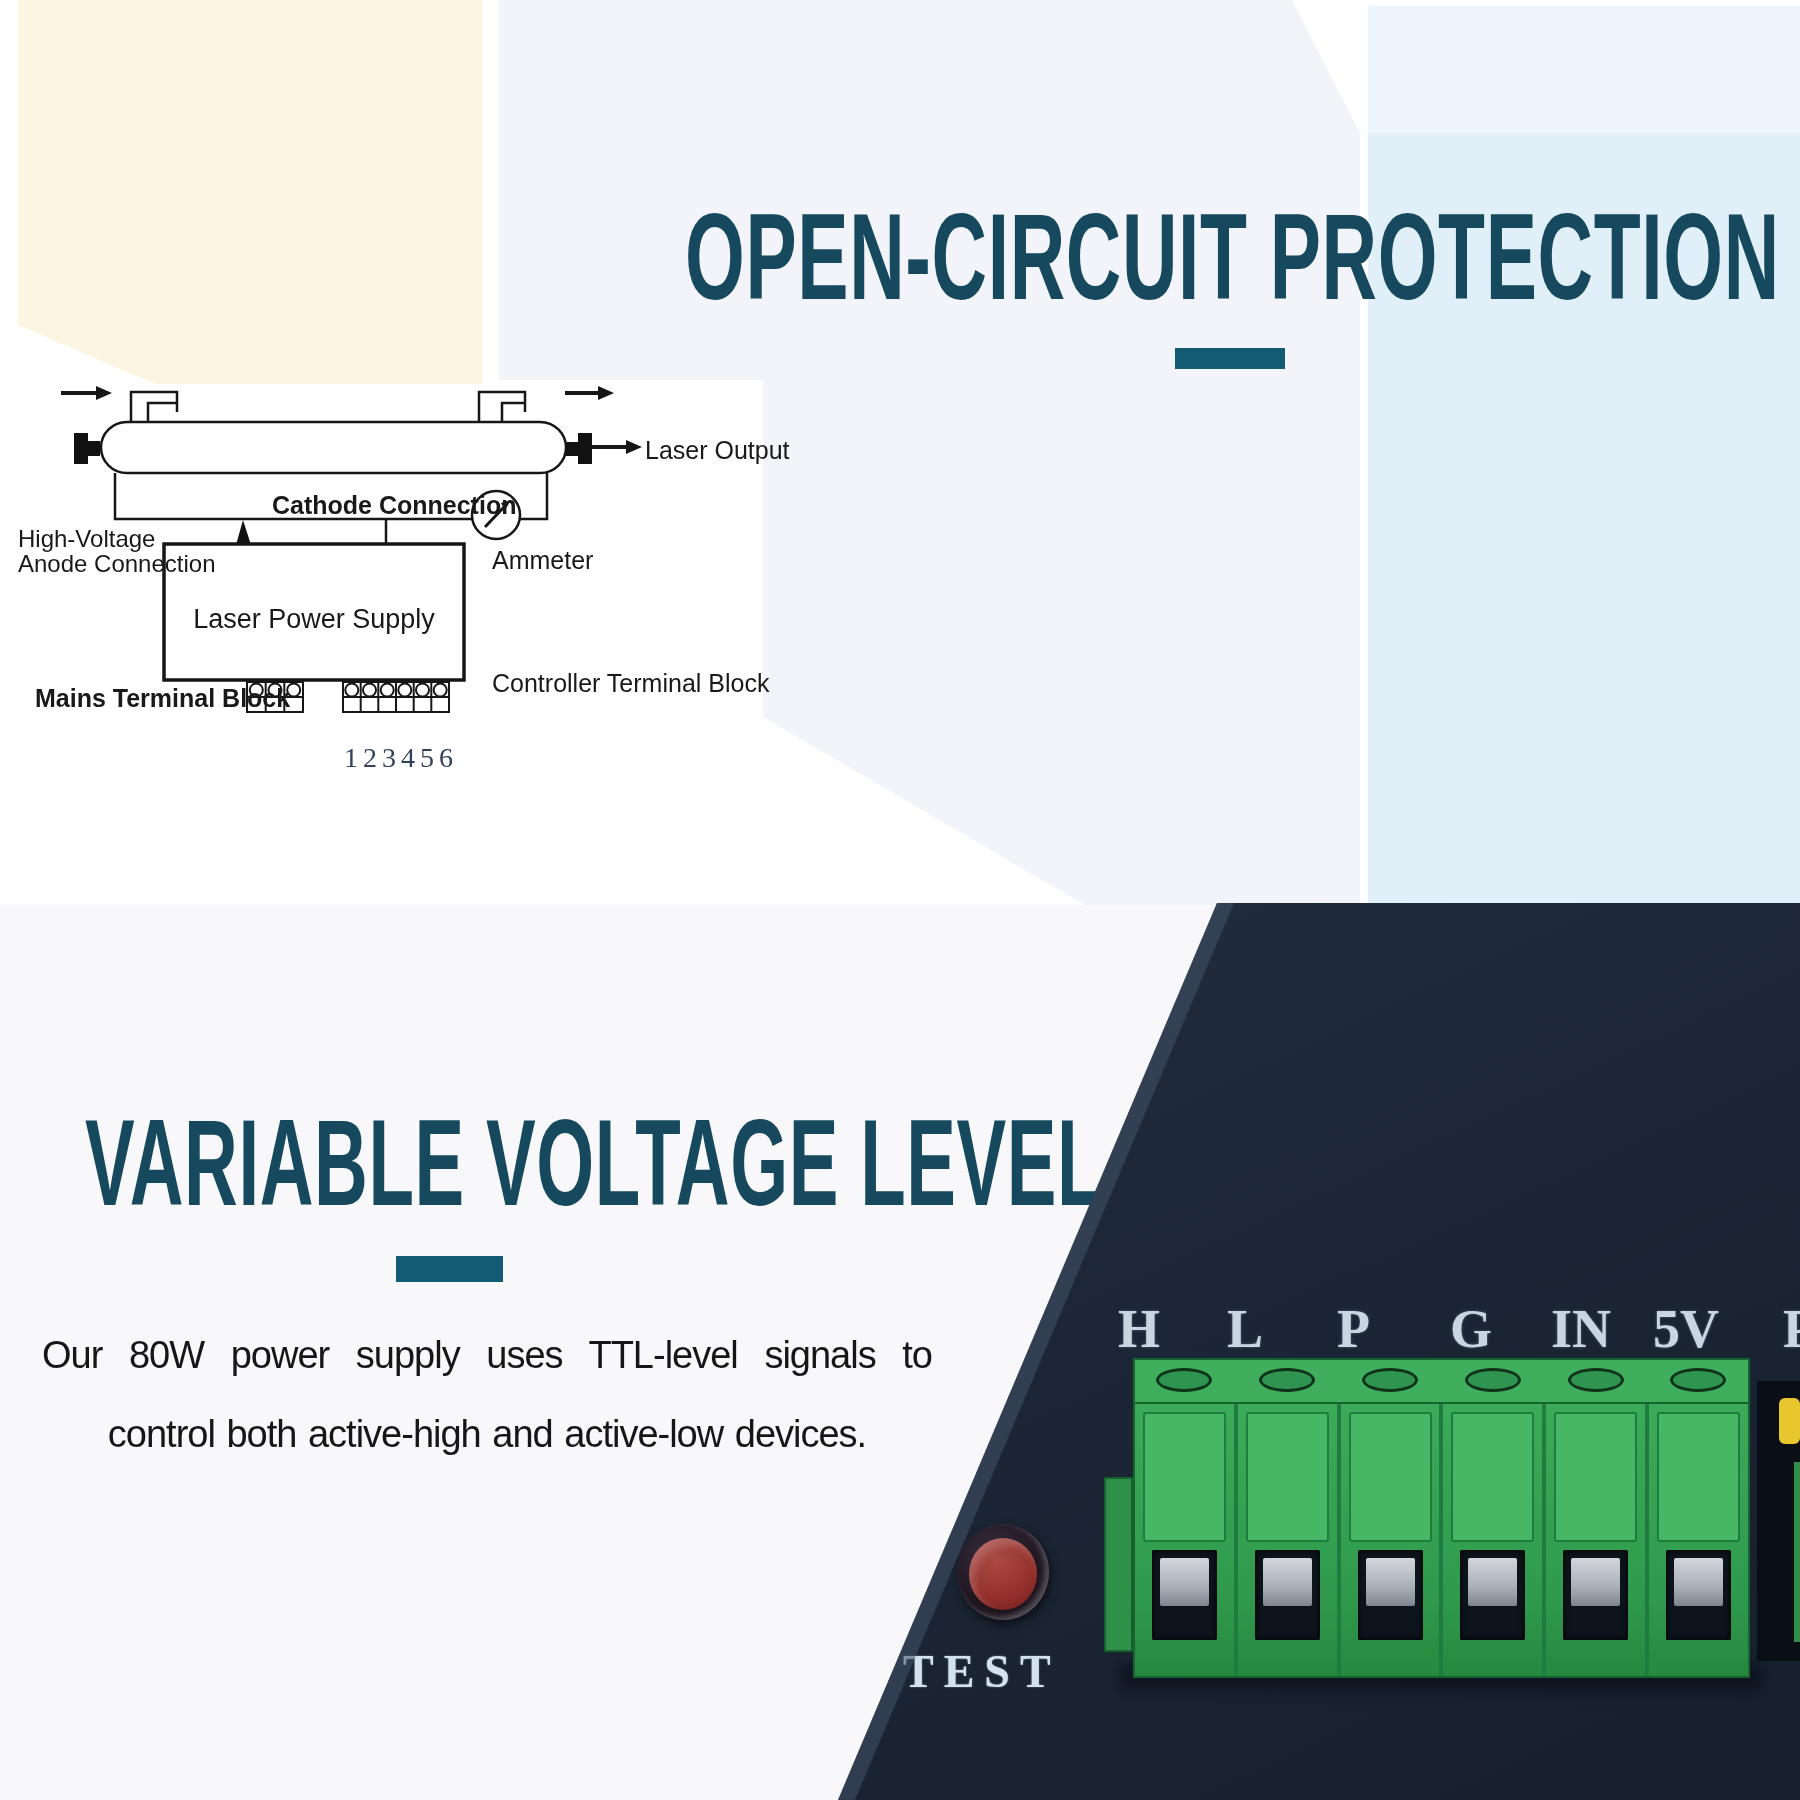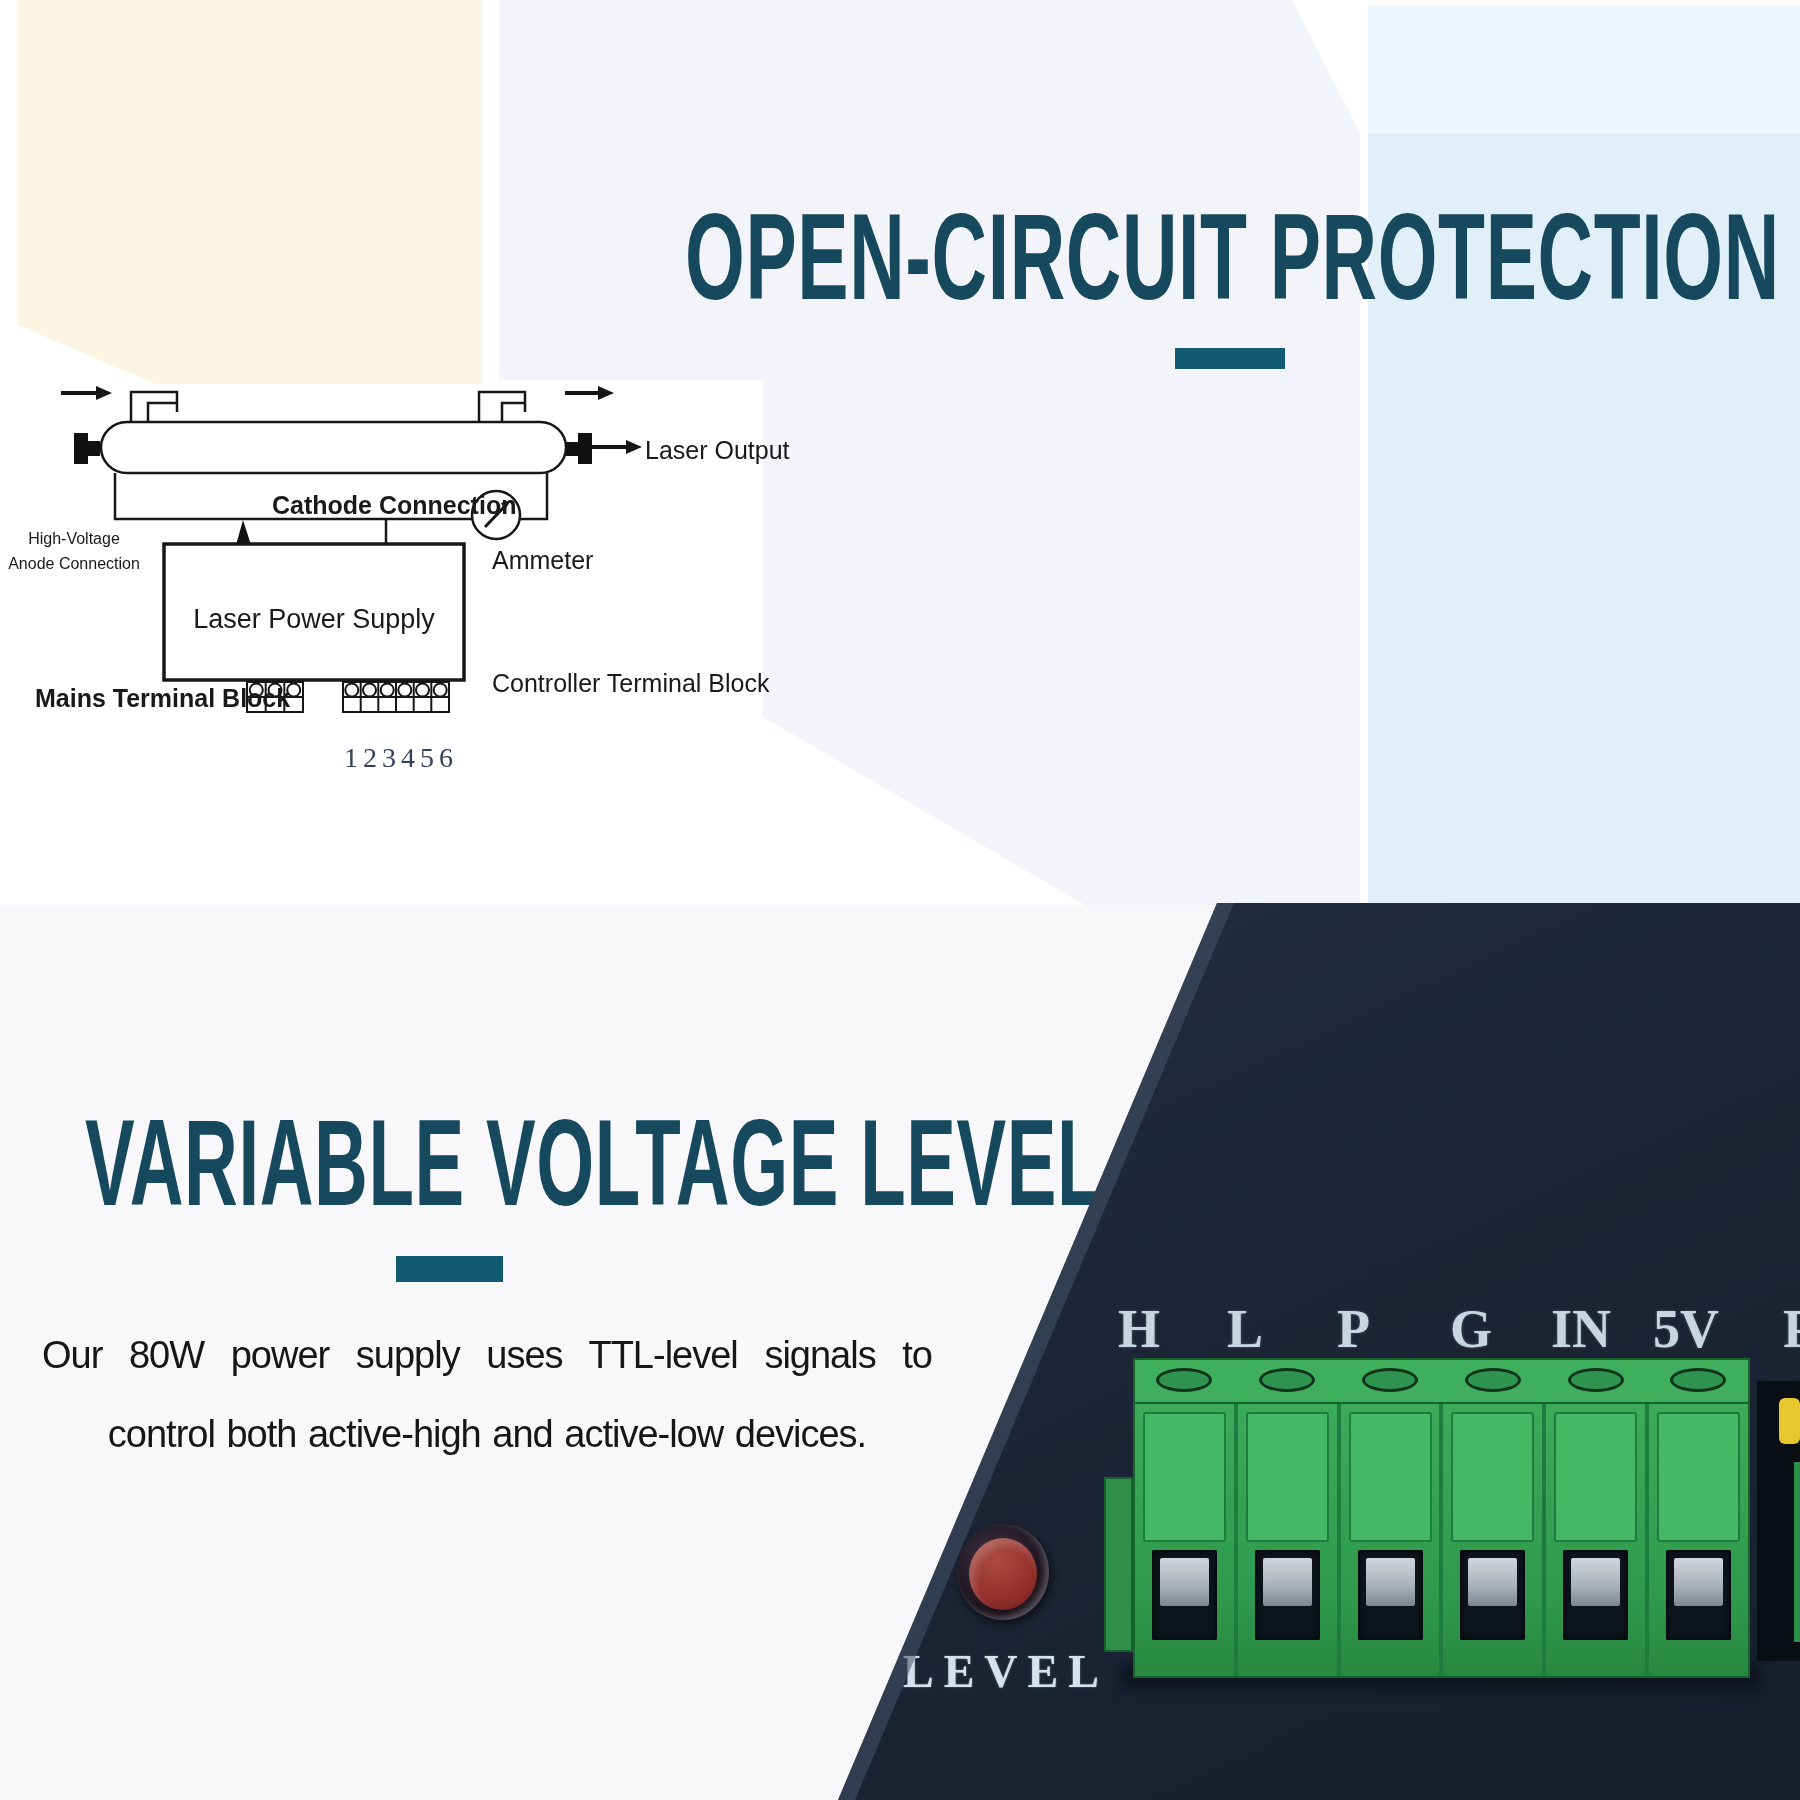--- a/index.html
+++ b/index.html
@@ -144,21 +144,21 @@
           <circle cx="387.2" cy="350" r="6.5"></circle>
         <circle cx="404.8" cy="350" r="6.5"></circle>
           <circle cx="422.5" cy="350" r="6.5"></circle>
           <circle cx="440.2" cy="350" r="6.5"></circle>
       </g>
     </g>
   </svg>
 
   <div class="abs dlabel" style="left:645px;top:436px;">Laser Output</div>
   <div class="abs dlabel" style="left:272px;top:491px;font-weight:bold;">Cathode Connection</div>
-  <div class="abs dlabel" style="left:4px;top:526px;width:140px;text-align:center;font-size:16px;line-height:25px;">
+  <div class="abs dlabel" style="left:18px;top:526px;width:140px;text-align:left;font-size:24px;line-height:25px;">
     <div>High-Voltage</div>
     <div>Anode Connection</div>
   </div>
   <div class="abs dlabel" style="left:492px;top:546px;">Ammeter</div>
   <div class="abs dlabel" style="left:164px;top:604px;width:300px;text-align:center;font-size:27px;">Laser Power Supply</div>
   <div class="abs dlabel" style="left:35px;top:684px;font-weight:bold;">Mains Terminal Block</div>
   <div class="abs dlabel" style="left:492px;top:669px;">Controller Terminal Block</div>
   <div class="abs pins" style="left:344px;top:742px;">1 2 3 4 5 6</div>
 
   <div class="abs big-title" style="left:85px;top:1102px;transform:scaleX(0.61);">VARIABLE VOLTAGE LEVEL</div>
@@ -204,21 +204,21 @@
     <div class="tb-metal" style="left:1160px;"></div>
     <div class="tb-metal" style="left:1263px;"></div>
     <div class="tb-metal" style="left:1366px;"></div>
     <div class="tb-metal" style="left:1468px;"></div>
     <div class="tb-metal" style="left:1571px;"></div>
     <div class="tb-metal" style="left:1674px;"></div>
     <div class="abs tb-tab"></div>
 
     <div class="abs btn-ring"></div>
     <div class="abs btn-cap"></div>
-    <div class="abs test-label">LEVEL</div>
+    <div class="abs test-label">TEST</div>
 
     <div class="abs connector"></div>
     <div class="abs conn-key"></div>
     <div class="abs conn-green"></div>
   </div>
   <div class="abs edge-bevel"></div>
 
 </div>
 
 </body></html>

